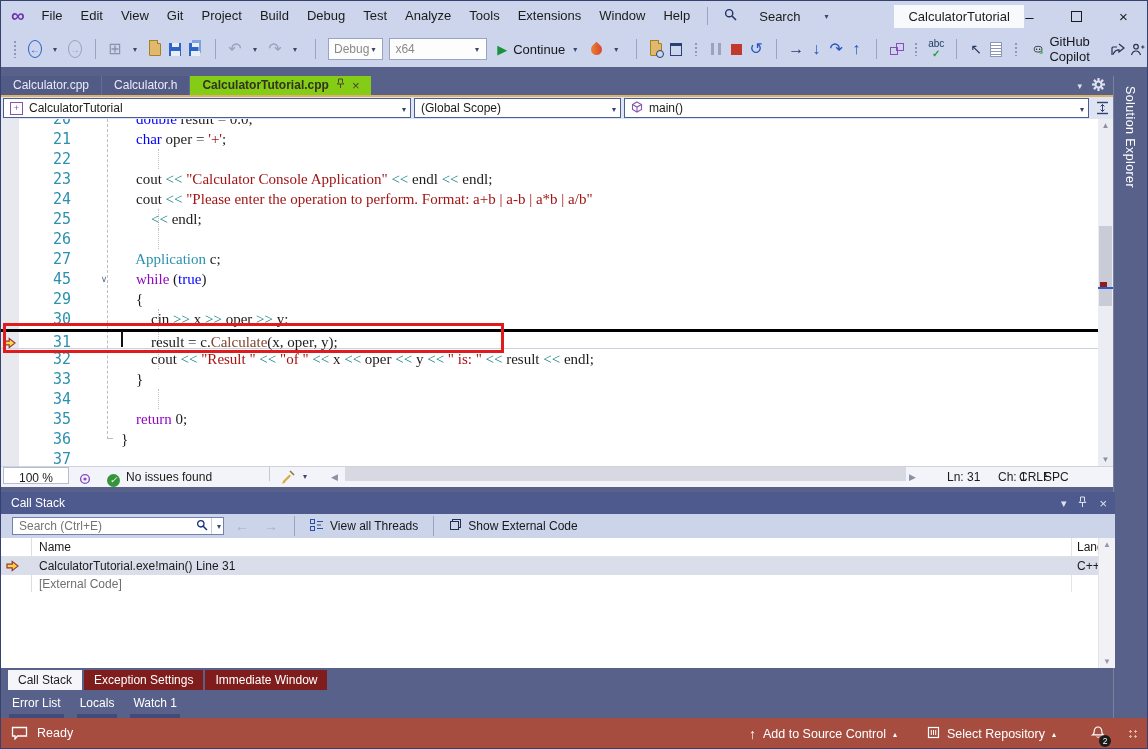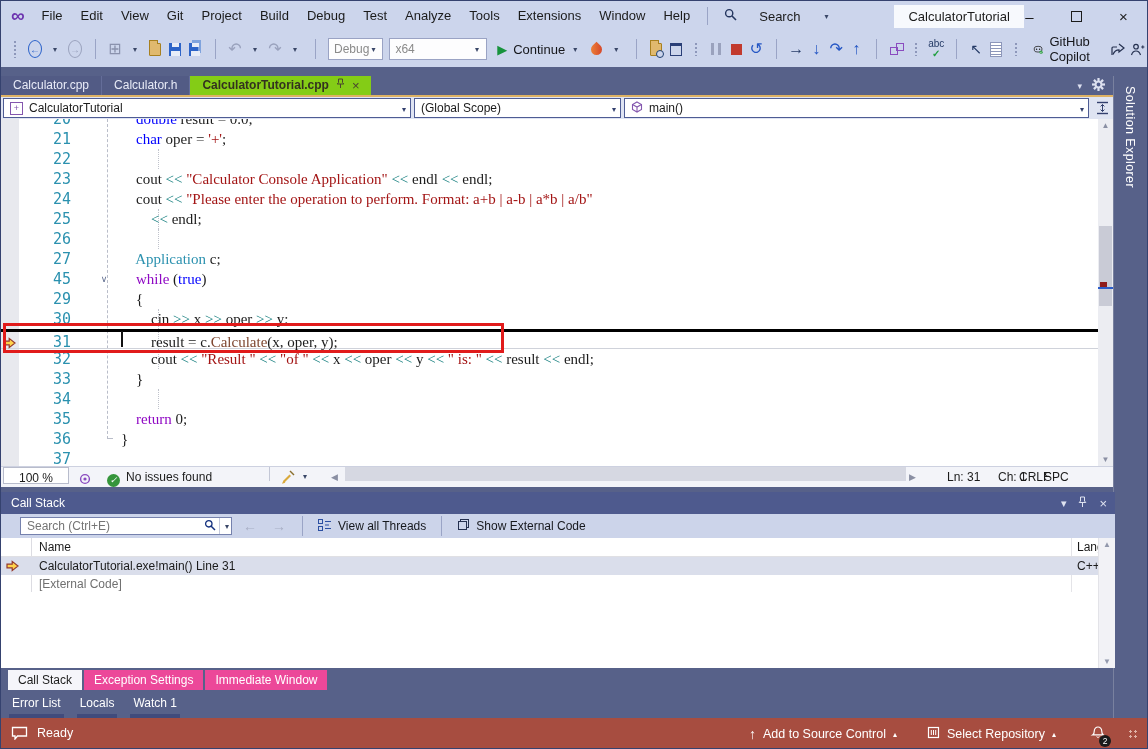--- a/index.html
+++ b/index.html
@@ -125,21 +125,21 @@
   
   .se-strip{position:absolute;left:1112px;top:75px;width:36px;height:642px;background:#576189;
             border-left:1px solid #79819f;box-sizing:border-box;}
   .se-label{writing-mode:vertical-rl;color:#fff;font-size:12.5px;margin:10px 0 0 9px;letter-spacing:0.4px;}
   
   .cs-panel{position:absolute;left:0;top:491px;width:1114px;height:176px;}
   .cs-header{height:22px;background:#4e5a8e;color:#fff;font-size:12px;display:flex;align-items:center;
              padding:0 10px;position:relative;}
   .cs-hicons{position:absolute;right:8px;top:0;height:22px;display:flex;align-items:center;gap:12px;}
   .cs-hicons .hc{color:#dfe3f0;font-size:11px;}
-  .cs-toolbar{height:24px;background:#ccd4ea;display:flex;align-items:center;padding:0 19px;gap:7px;
+  .cs-toolbar{height:24px;background:#ccd4ea;display:flex;align-items:center;padding:0 11px;gap:7px;
               font-size:12px;color:#16181d;}
   .cs-search{width:212px;height:18px;background:#fff;border:1px solid #7581ad;box-sizing:border-box;
              display:flex;align-items:center;}
   .cs-search input{flex:1;border:none;outline:none;font-size:12px;color:#444;padding:0 0 0 6px;
                    font-family:"Liberation Sans",sans-serif;background:transparent;}
   .cs-search .sdiv{width:1px;height:16px;background:#c5cadd;margin:0 3px;}
   .cs-arrow{font-size:14px;color:#a8aec5;padding:0 4px;}
   .cs-btn{display:flex;align-items:center;gap:6px;padding:0 3px;}
   .cs-list{position:relative;height:130px;background:#fff;overflow:hidden;}
   .cs-colhdr{height:18px;border-bottom:1px solid #e0e0e4;position:relative;font-size:12px;color:#1b1b1b;}
@@ -152,21 +152,21 @@
   .cs-gutter{position:absolute;left:5px;top:3px;}
   .cs-name{position:absolute;left:38px;line-height:18px;}
   .cs-name.ext{color:#707070;}
   .cs-lang{position:absolute;left:1076px;line-height:18px;}
   .cs-scroll{position:absolute;right:0;top:0;width:16px;height:130px;background:#f2f2f6;border-left:1px solid #e3e3e8;}
   .cs-scroll .up{position:absolute;top:2px;left:0;width:16px;text-align:center;font-size:8px;color:#9298ac;}
   .cs-scroll .dn{position:absolute;bottom:2px;left:0;width:16px;text-align:center;font-size:8px;color:#9298ac;}
   
   .bottom-tabs{position:absolute;left:0;top:667px;width:1114px;height:24px;display:flex;gap:2px;
                padding:2px 0 0 7px;box-sizing:border-box;}
-  .btab{padding:0 10px;font-size:12px;line-height:20px;height:20px;background:#ec4899;color:#fff;}
+  .btab{padding:0 10px;font-size:12px;line-height:20px;height:20px;background:#7f1d1d;color:#fff;}
   .btab.active{background:#f5f5fa;color:#1c1c1c;}
   .collapsed-tabs{position:absolute;left:0;top:691px;width:1148px;height:26px;display:flex;gap:13px;
                   padding:4px 0 0 8px;box-sizing:border-box;}
   .ctab{color:#fff;font-size:12px;line-height:14px;padding:0 3px 3px;border-bottom:4px solid #414b7c;}
   
   .statusbar{position:absolute;left:0;top:717px;width:1148px;height:32px;background:#a74d40;
              display:flex;align-items:center;color:#fff;font-size:12.5px;padding:0 10px;box-sizing:border-box;}
   .sb-left{display:flex;align-items:flex-start;gap:9px;}
   .sb-right{margin-left:auto;display:flex;align-items:center;}
   .sb-group{display:flex;align-items:center;gap:7px;margin-left:30px;}

